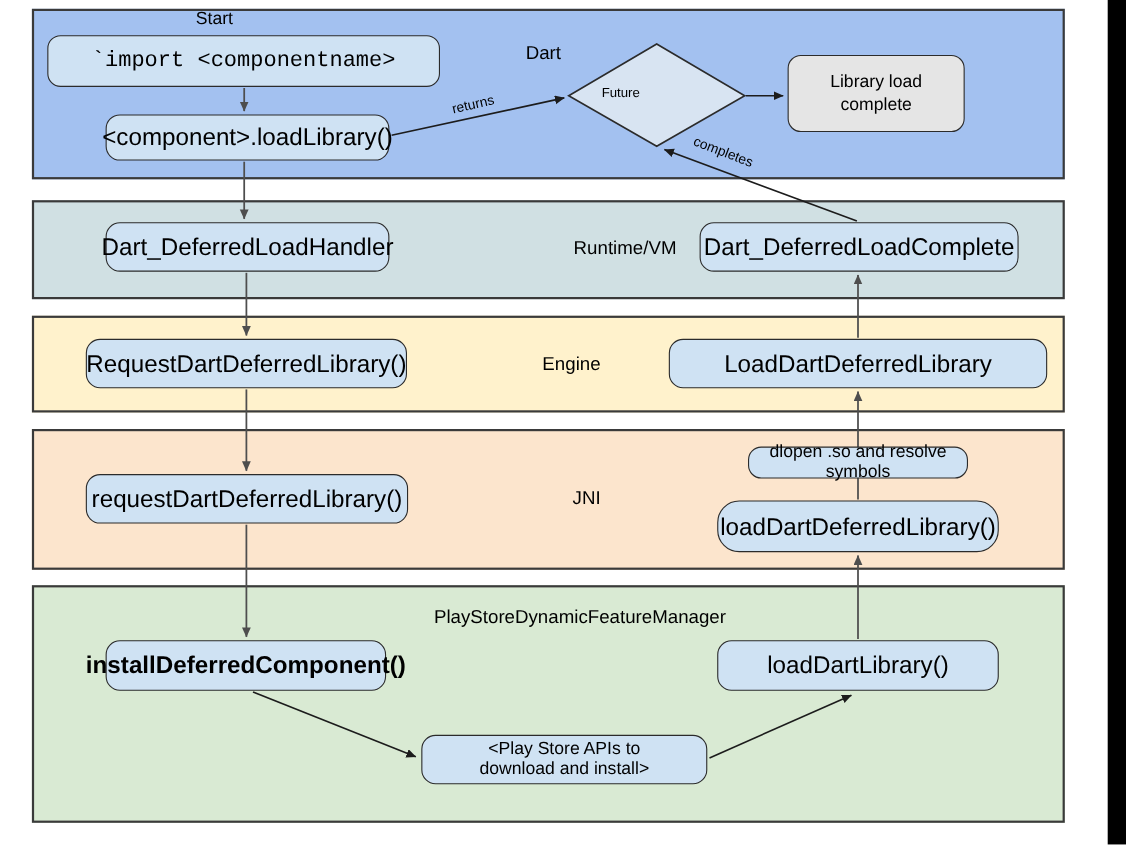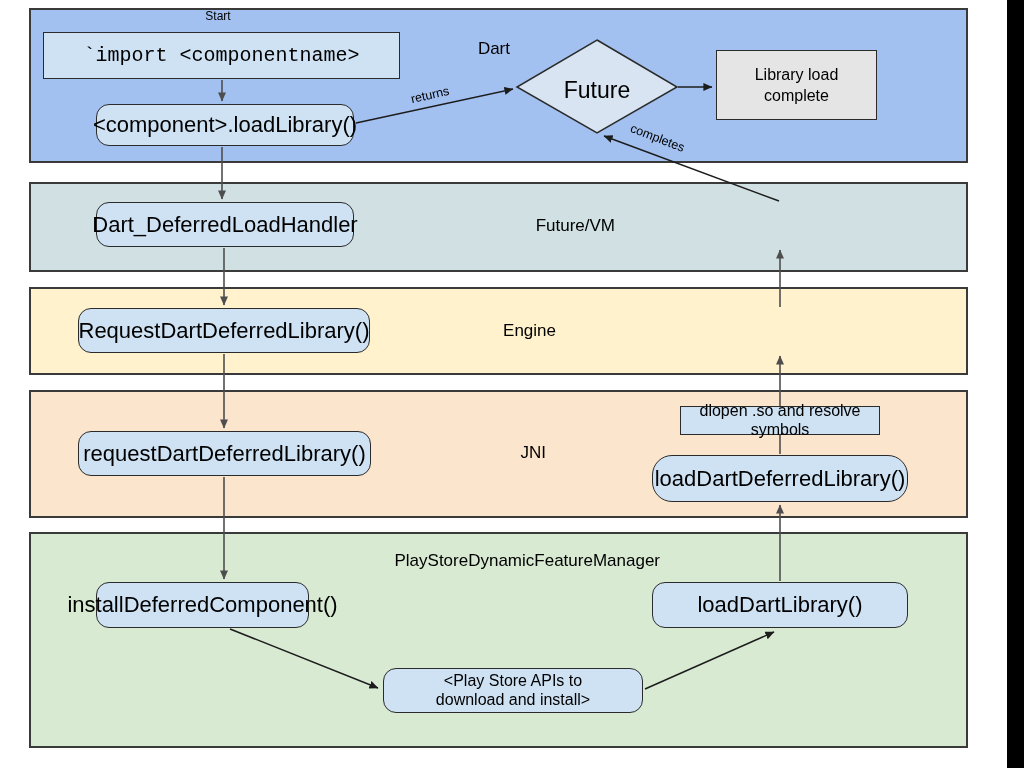--- a/index.html
+++ b/index.html
@@ -13,43 +13,43 @@
   .band-runtime{top:182px;height:90px;background:#d0e0e3;}
   .band-engine{top:287px;height:88px;background:#fff2cc;}
   .band-jni{top:390px;height:128px;background:#fce5cd;}
   .band-playstore{top:532px;height:216px;background:#d9ead3;}
   .band-label{position:absolute;z-index:4;font-size:17px;text-align:right;white-space:nowrap;}
   .node{
     position:absolute;background:#cfe2f3;border:1.5px solid #2b2b2b;border-radius:13px;
     display:flex;flex-direction:column;align-items:center;justify-content:center;
     font-size:22px;text-align:center;box-sizing:border-box;z-index:3;line-height:1.18;
   }
-  .rect{border-radius:0;}
+  .rect{border-radius:12px;}
   .mono{font-family:"Liberation Mono", monospace;font-size:20px;line-height:23px;}
   .success{background:#e5e5e5;font-size:16px;line-height:21px;}
   .small-note{font-size:16px;}
-  .tiny-label{position:absolute;z-index:4;font-size:12px;text-align:center;white-space:nowrap;}
+  .tiny-label{position:absolute;z-index:4;font-size:16px;white-space:nowrap;}
   .edge-label{position:absolute;z-index:4;font-size:12.5px;text-align:center;white-space:nowrap;}
   .arrows{position:absolute;top:0;left:0;z-index:2;pointer-events:none;}
-  .future-text{position:absolute;z-index:3;font-size:23px;text-align:center;}
+  .future-text{position:absolute;z-index:3;font-size:12px;text-align:left;}
 </style>
 </head>
 <body>
 
 <div class="stage">
 
   <div class="band band-dart"></div>
   <div class="band band-runtime"></div>
   <div class="band band-engine"></div>
   <div class="band band-jni"></div>
   <div class="band band-playstore"></div>
 
   <div class="band-label" style="left:450px;top:39px;width:60px;">Dart</div>
-  <div class="band-label" style="left:455px;top:216px;width:160px;">Future/VM</div>
-  <div class="band-label" style="left:444px;top:321px;width:112px;">Engine</div>
+  <div class="band-label" style="left:455px;top:216px;width:160px;">Runtime/VM</div>
+  <div class="band-label" style="left:434px;top:321px;width:112px;">Engine</div>
   <div class="band-label" style="left:486px;top:443px;width:60px;">JNI</div>
   <div class="band-label" style="left:360px;top:551px;width:300px;">PlayStoreDynamicFeatureManager</div>
 
   <svg class="arrows" width="1024" height="768" viewBox="0 0 1024 768">
     <defs>
       <marker id="mg" markerWidth="11" markerHeight="9" refX="8.6" refY="4" orient="auto" markerUnits="userSpaceOnUse">
         <path d="M0,0 L9,4 L0,8 Z" fill="#4e4e4e"></path>
       </marker>
       <marker id="mb" markerWidth="11" markerHeight="9" refX="8.6" refY="4" orient="auto" markerUnits="userSpaceOnUse">
         <path d="M0,0 L9,4 L0,8 Z" fill="#1c1c1c"></path>
@@ -91,36 +91,42 @@
     <span>Library load</span>
     <span>complete</span>
   </div>
 
   <div class="edge-label" style="left:400px;top:88px;width:60px;transform:rotate(-13deg);">returns</div>
   <div class="edge-label" style="left:625px;top:131px;width:65px;transform:rotate(21deg);">completes</div>
 
   <div class="node" style="left:96px;top:202px;width:258px;height:45px;">
     <span>Dart_DeferredLoadHandler</span>
   </div>
+  <div class="node" style="left:636px;top:202px;width:290px;height:45px;">
+    <span>Dart_DeferredLoadComplete</span>
+  </div>
 
   <div class="node" style="left:78px;top:308px;width:292px;height:45px;">
     <span>RequestDartDeferredLibrary()</span>
+  </div>
+  <div class="node" style="left:608px;top:308px;width:344px;height:45px;">
+    <span>LoadDartDeferredLibrary</span>
   </div>
 
   <div class="node rect small-note" style="left:680px;top:406px;width:200px;height:29px;">
     <span>dlopen .so and resolve symbols</span>
   </div>
   <div class="node" style="left:78px;top:431px;width:293px;height:45px;">
     <span>requestDartDeferredLibrary()</span>
   </div>
   <div class="node" style="left:652px;top:455px;width:256px;height:47px;border-radius:20px;">
     <span>loadDartDeferredLibrary()</span>
   </div>
 
-  <div class="node" style="left:96px;top:582px;width:213px;height:46px;">
+  <div class="node" style="left:96px;top:582px;width:255px;height:46px;font-weight:bold;">
     <span>installDeferredComponent()</span>
   </div>
   <div class="node" style="left:383px;top:668px;width:260px;height:45px;font-size:16px;">
     <span>&lt;Play Store APIs to</span>
     <span>download and install&gt;</span>
   </div>
   <div class="node" style="left:652px;top:582px;width:256px;height:46px;">
     <span>loadDartLibrary()</span>
   </div>
 

